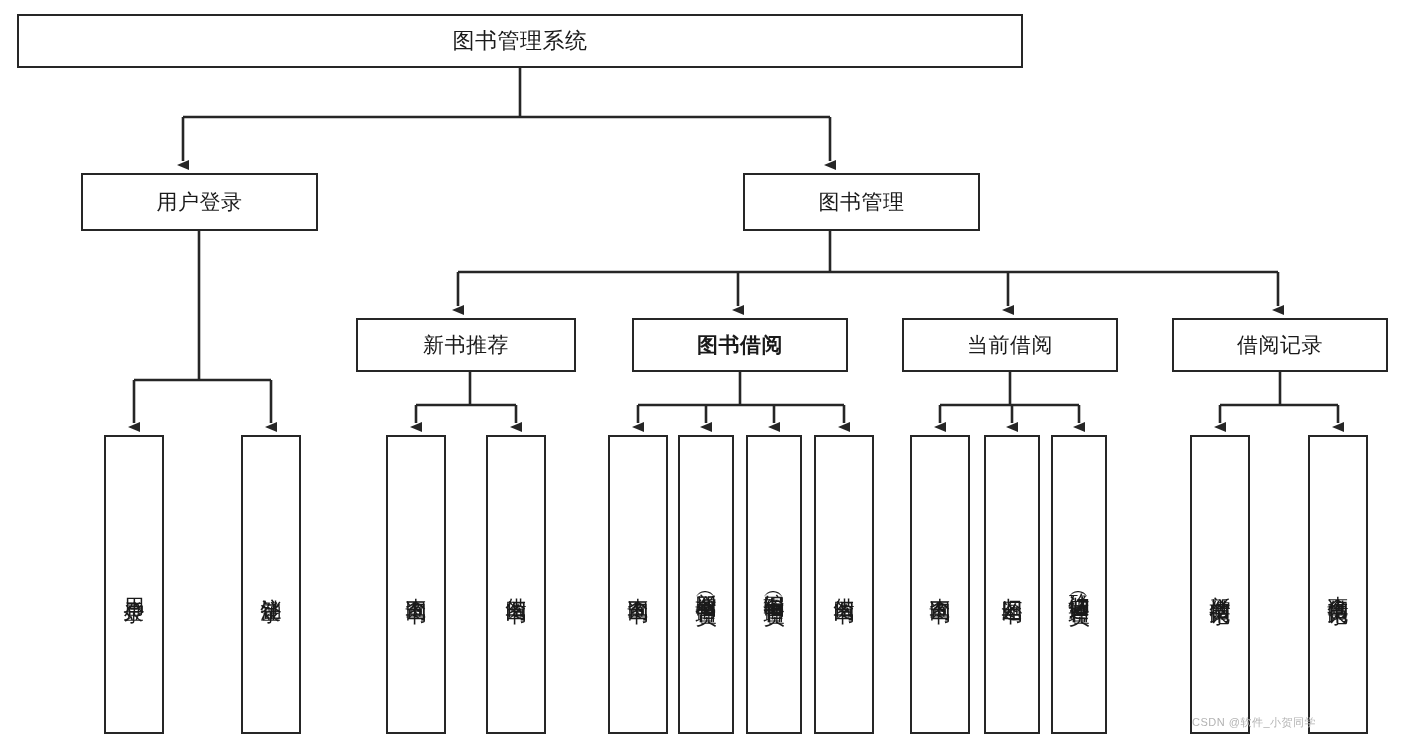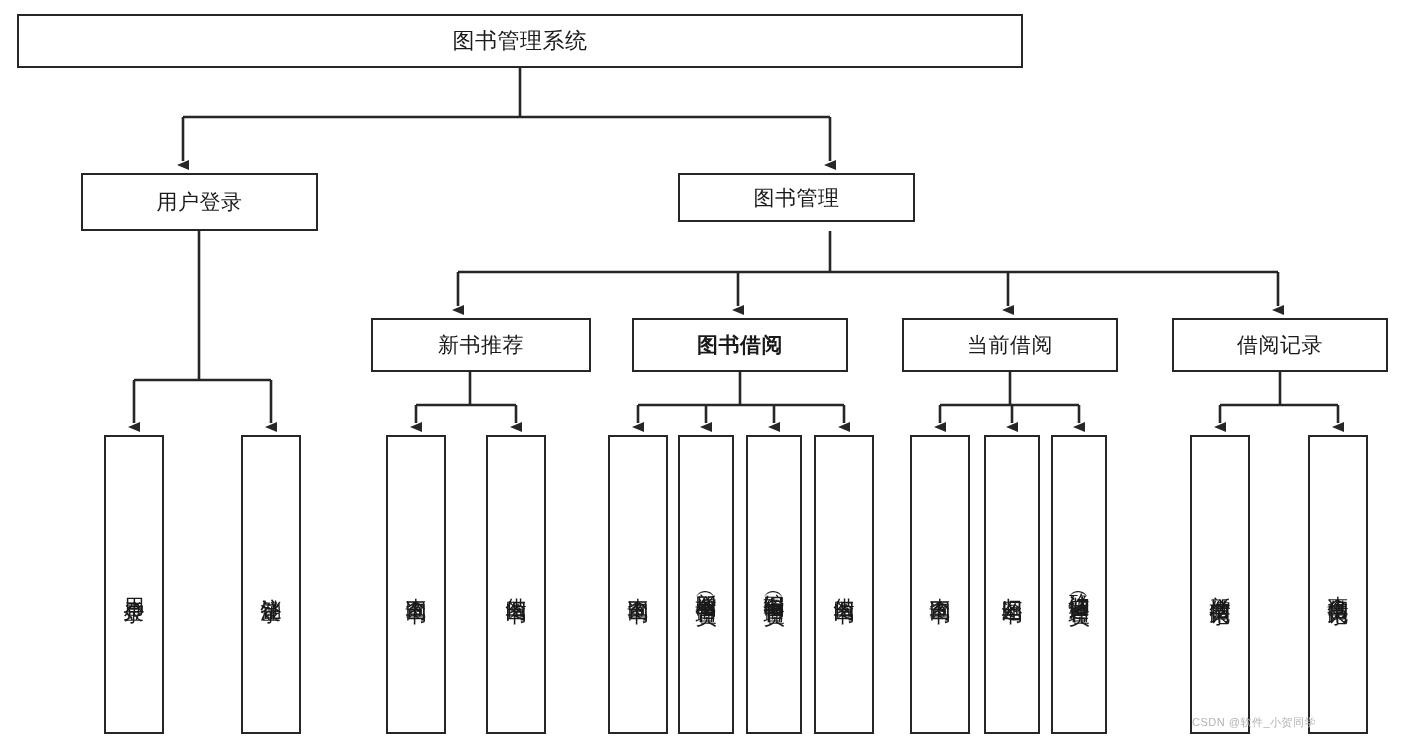--- a/index.html
+++ b/index.html
@@ -122,25 +122,25 @@
       </g>
   </svg>
 
   <div class="node root horiz" style="left: 17px; top: 14px; width: 1006px; height: 54px;">
     <span class="label">图书管理系统</span>
   </div>
 
   <div class="node horiz" style="left: 81px; top: 173px; width: 237px; height: 58px;">
     <span class="label">用户登录</span>
   </div>
-  <div class="node horiz" style="left: 678px; top: 173px; width: 237px; height: 49px;">
+  <div class="node horiz" style="left: 743px; top: 173px; width: 237px; height: 58px;">
     <span class="label">图书管理</span>
   </div>
 
-  <div class="node horiz" style="left: 371px; top: 318px; width: 220px; height: 54px;">
+  <div class="node horiz" style="left: 356px; top: 318px; width: 220px; height: 54px;">
     <span class="label">新书推荐</span>
   </div>
   <div class="node horiz" style="left: 632px; top: 318px; width: 216px; height: 54px; font-weight: bold;">
     <span class="label">图书借阅</span>
   </div>
   <div class="node horiz" style="left: 1172px; top: 318px; width: 216px; height: 54px;">
     <span class="label">借阅记录</span>
   </div>
   <div class="node horiz" style="left: 902px; top: 318px; width: 216px; height: 54px;">
     <span class="label">当前借阅</span>

